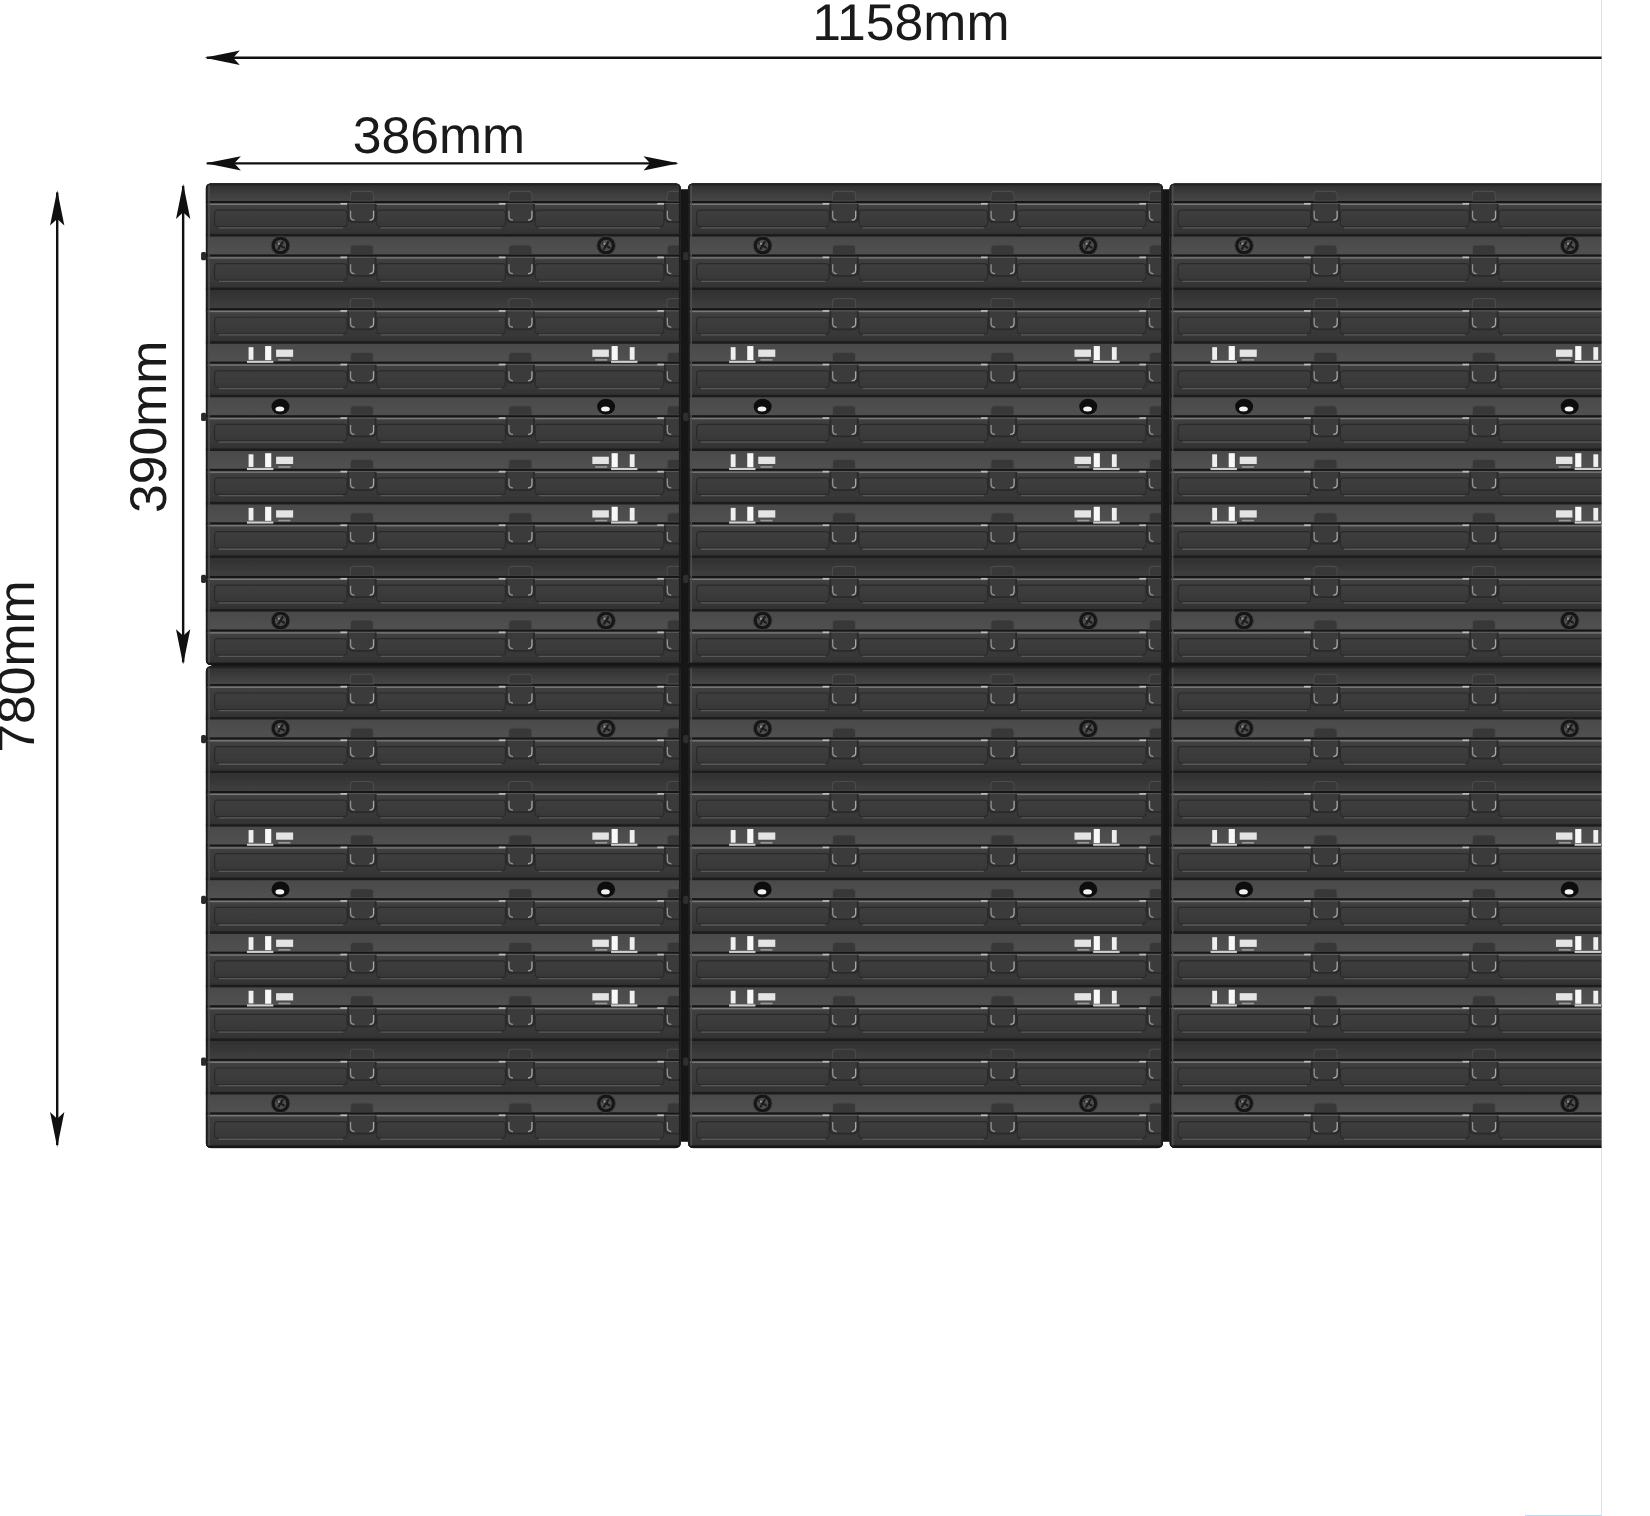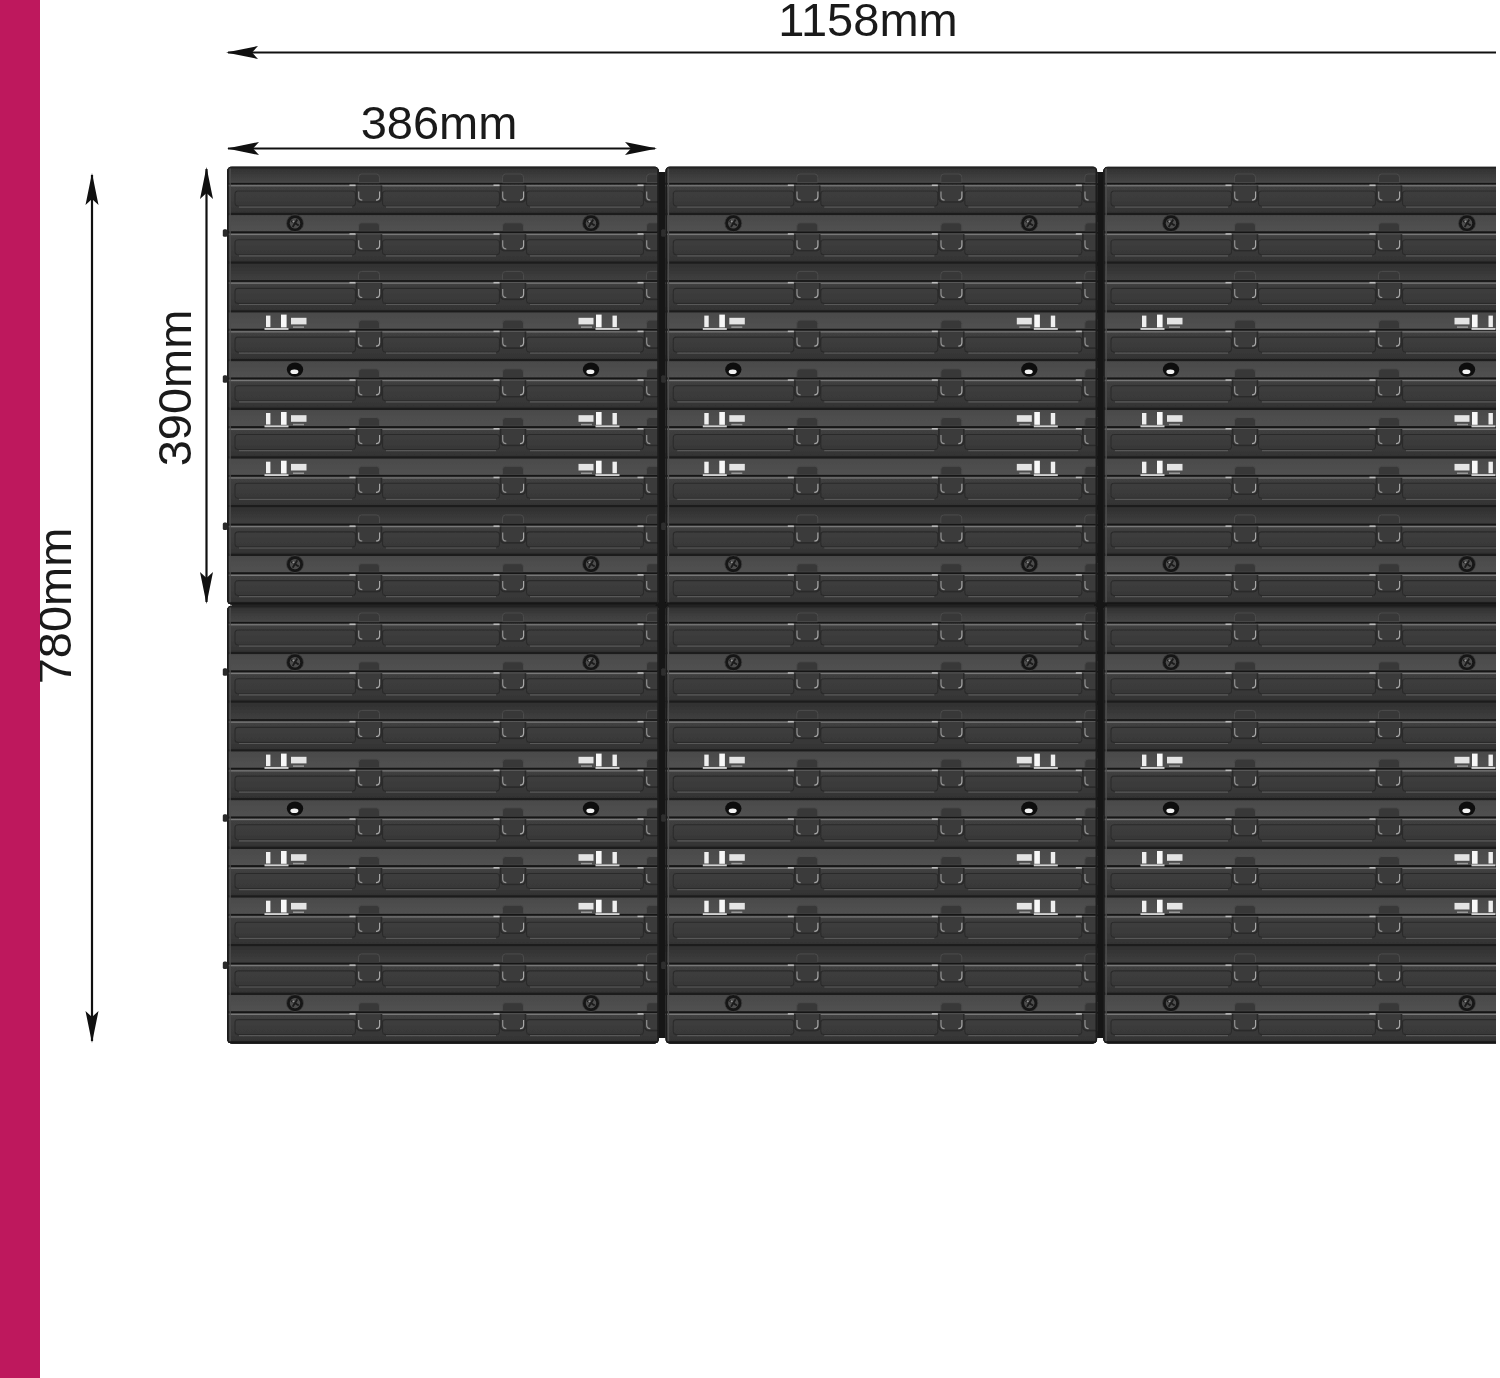--- a/index.html
+++ b/index.html
@@ -1,16 +1,16 @@
 <!DOCTYPE html>
 <html><head>
 <meta charset="utf-8">
 <style>
   html,body{margin:0;padding:0;background:#ffffff;}
-  .wrap{width:1456px;height:1378px;position:relative;background:#be185d;overflow:hidden;padding-left:40px;}
+  .wrap{width:1456px;height:1378px;position:relative;background:#0ea5e9;overflow:hidden;}
   text{font-family:"Liberation Sans", sans-serif;fill:#1a1a1a;}
 </style>
 </head>
 <body>
 <div class="wrap">
 <svg width="1500" height="1378" viewBox="0 0 1500 1378" xmlns="http://www.w3.org/2000/svg">
 <defs>
   <linearGradient id="gFace" x1="0" y1="0" x2="0" y2="1">
     <stop offset="0" stop-color="#3c3c3c"></stop>
     <stop offset="0.7" stop-color="#343434"></stop>

